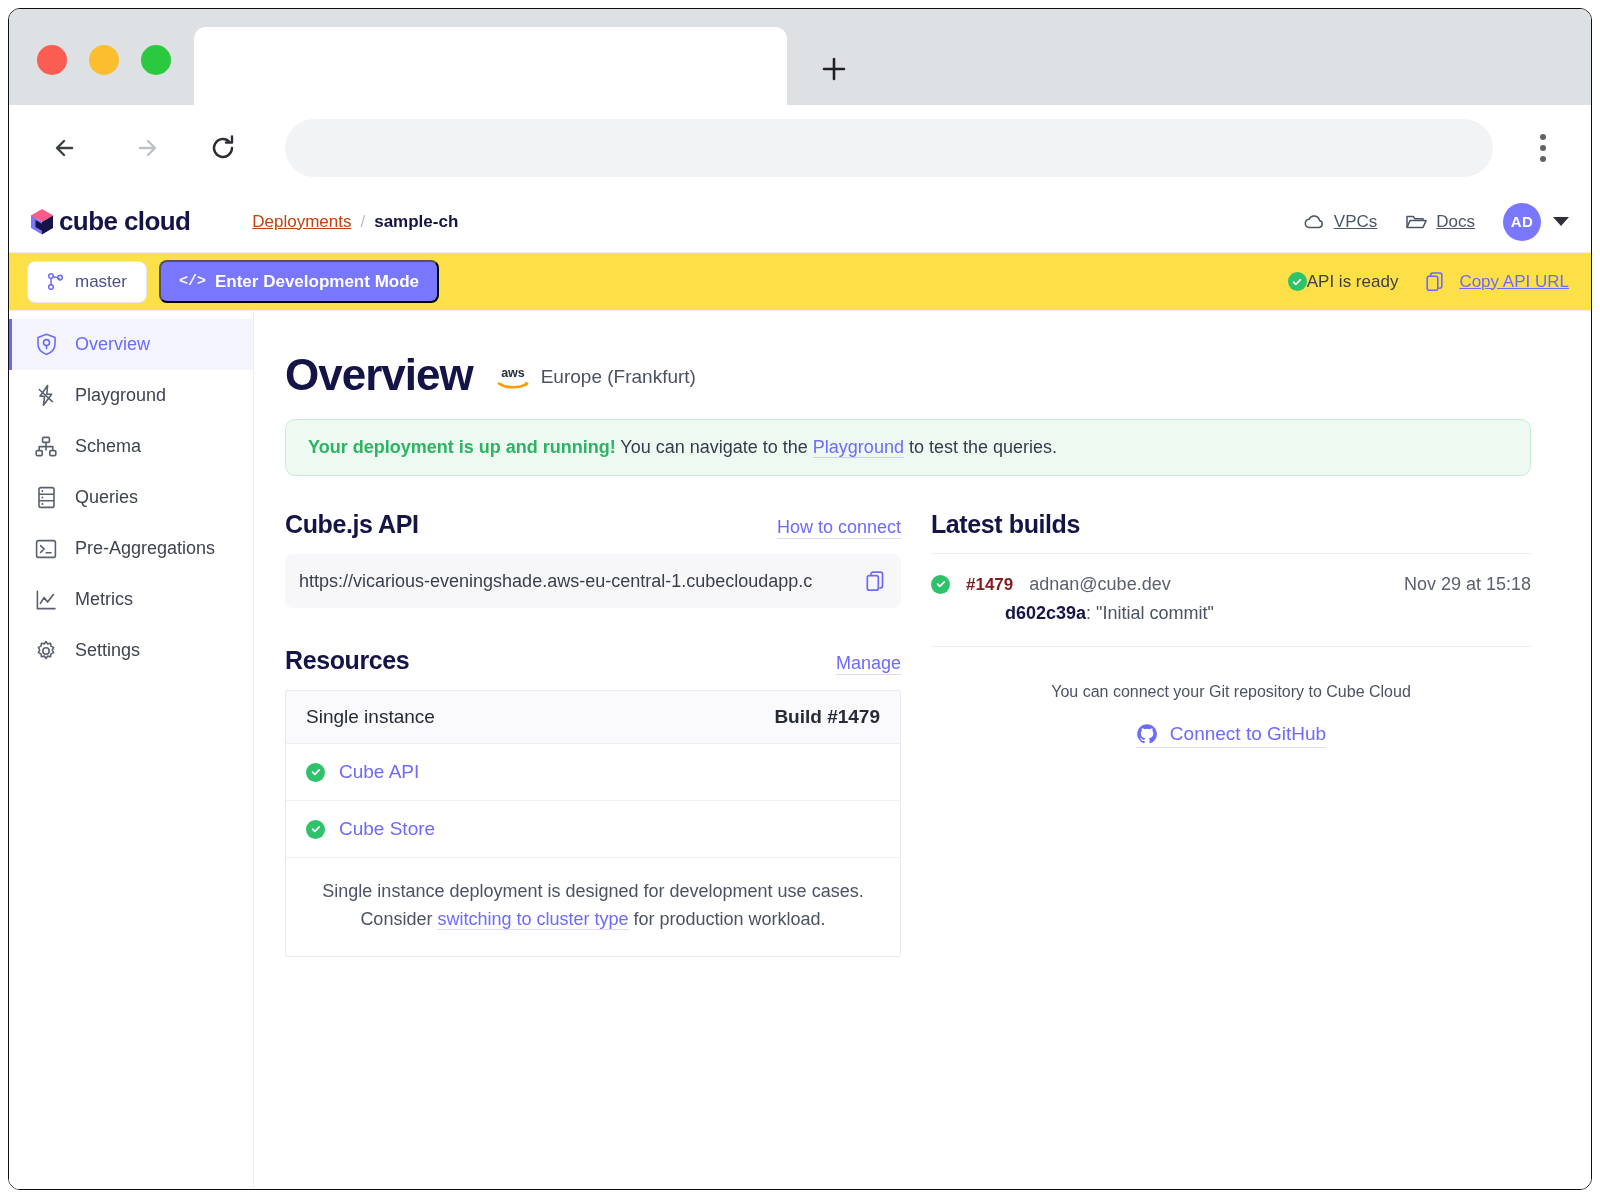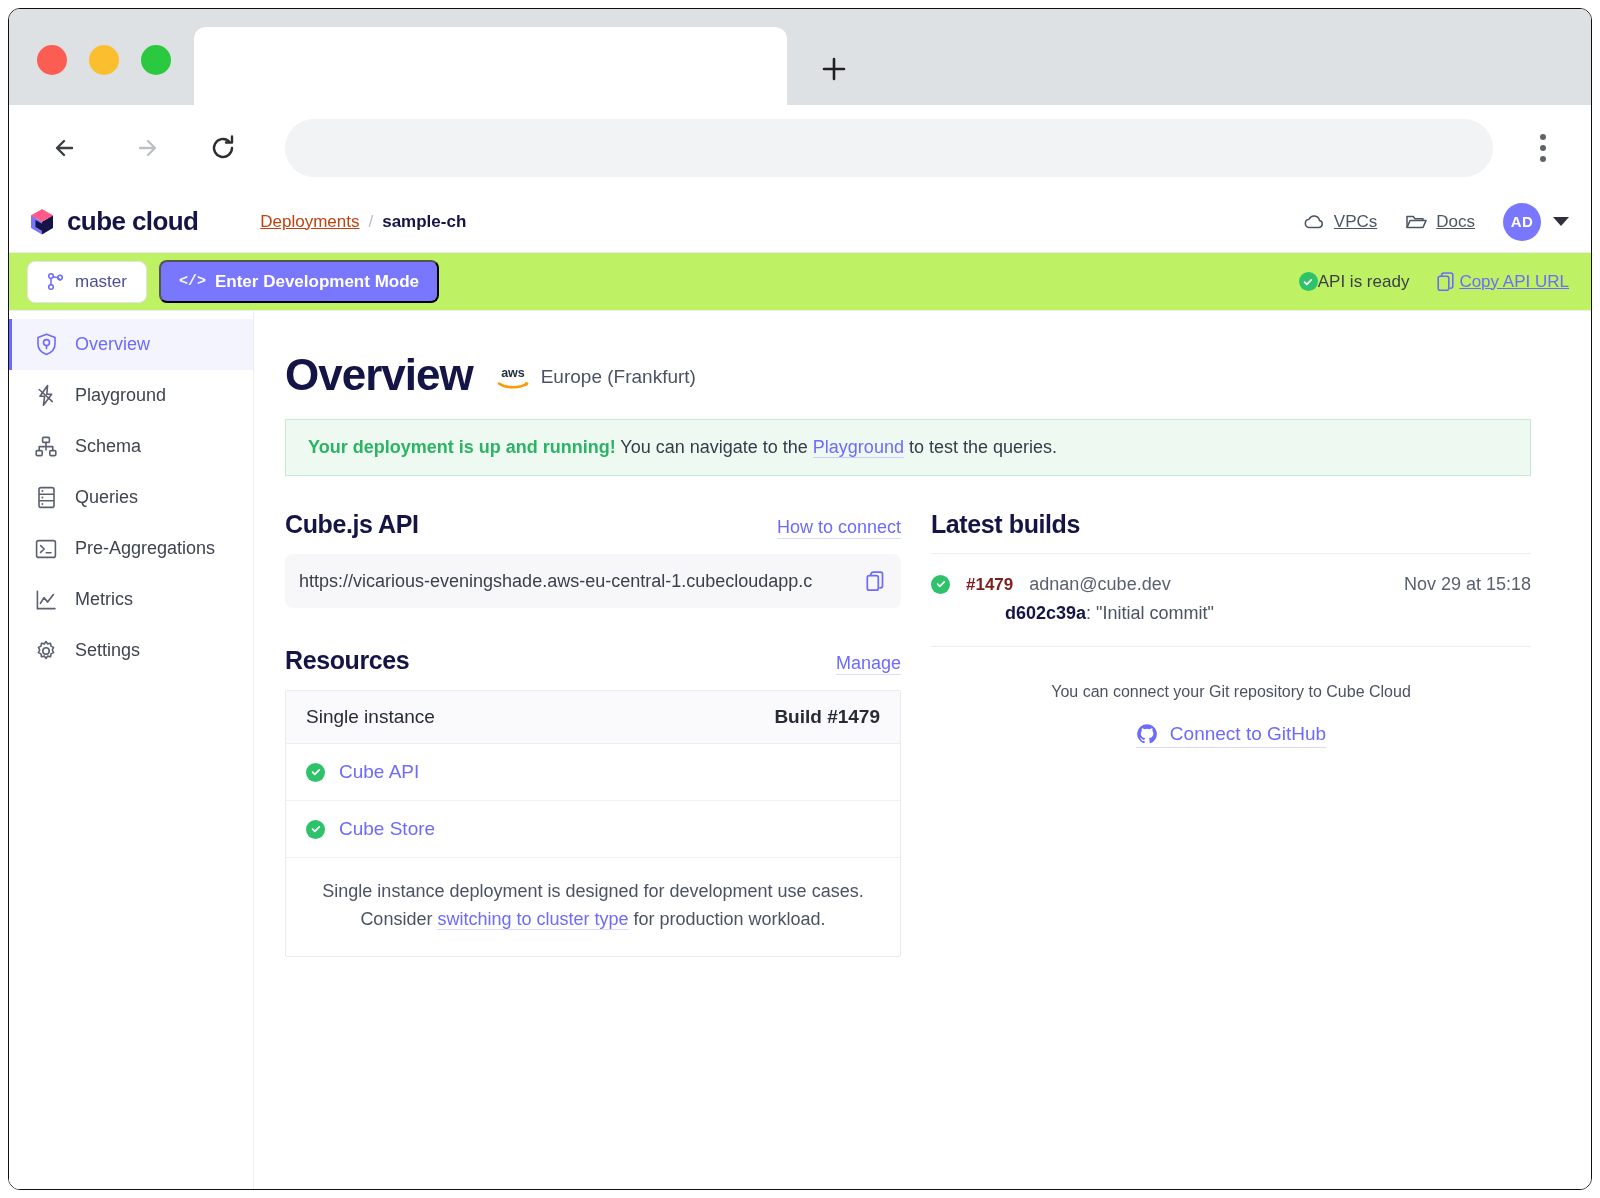--- a/index.html
+++ b/index.html
@@ -125,21 +125,21 @@
   
   .app-header {
     height: 62px;
     flex: 0 0 auto;
     border-bottom: 1px solid #eceef2;
     display: flex;
     align-items: center;
     padding: 0 22px 0 18px;
     background: #ffffff;
   }
-  .brand { display: flex; align-items: center; gap: 10px; }
+  .brand { display: flex; align-items: center; gap: 2px; }
   .brand-logo { width: 30px; height: 32px; display: block; }
   .brand-text {
     font-size: 26px;
     font-weight: 700;
     color: #141446;
     letter-spacing: -0.6px;
   }
   .breadcrumb {
     display: flex;
     align-items: center;
@@ -182,21 +182,21 @@
     border-left: 8px solid transparent;
     border-right: 8px solid transparent;
     border-top: 9px solid #30303a;
     margin-left: -16px;
   }
 
   
   .sub-header {
     height: 58px;
     flex: 0 0 auto;
-    background: #bef264;
+    background: #fde047;
     border-bottom: 1px solid #eceef2;
     display: flex;
     align-items: center;
     padding: 0 22px 0 18px;
   }
   .branch-btn {
     display: flex;
     align-items: center;
     gap: 11px;
     height: 42px;
@@ -222,21 +222,21 @@
   }
   .code-glyph { font-size: 15px; opacity: .95; font-family: "Liberation Mono", monospace; }
 
   .sub-right {
     margin-left: auto;
     display: flex;
     align-items: center;
     gap: 28px;
   }
   .api-status { display: flex; align-items: center; gap: 0; font-size: 17px; color: #3a3f4b; }
-  .copy-url { display: flex; align-items: center; gap: 4px; font-size: 17px; color: #6c6aff; }
+  .copy-url { display: flex; align-items: center; gap: 15px; font-size: 17px; color: #6c6aff; }
 
   .check-badge {
     width: 19px; height: 19px; border-radius: 50%;
     background: #2ec26a;
     display: flex; align-items: center; justify-content: center;
     flex: 0 0 auto;
   }
   .check-badge svg { display: block; }
 
   
@@ -295,21 +295,21 @@
     align-items: center;
     gap: 10px;
     font-size: 19px;
     color: #4b5263;
   }
   .aws-logo { width: 36px; height: 26px; display: block; }
 
   .alert {
     background: #eefaf1;
     border: 1px solid #c5ecd2;
-    border-radius: 0;
+    border-radius: 10px;
     padding: 17px 22px;
     font-size: 18px;
     color: #353c49;
     margin-bottom: 34px;
   }
   .alert b { color: #2bb463; font-weight: 700; }
   .alert a { color: #6c6aff; text-decoration: none; border-bottom: 1px solid #cdccff; }
 
   .cols { display: flex; gap: 30px; }
   .col-left  { width: 616px; flex: 0 0 616px; }

